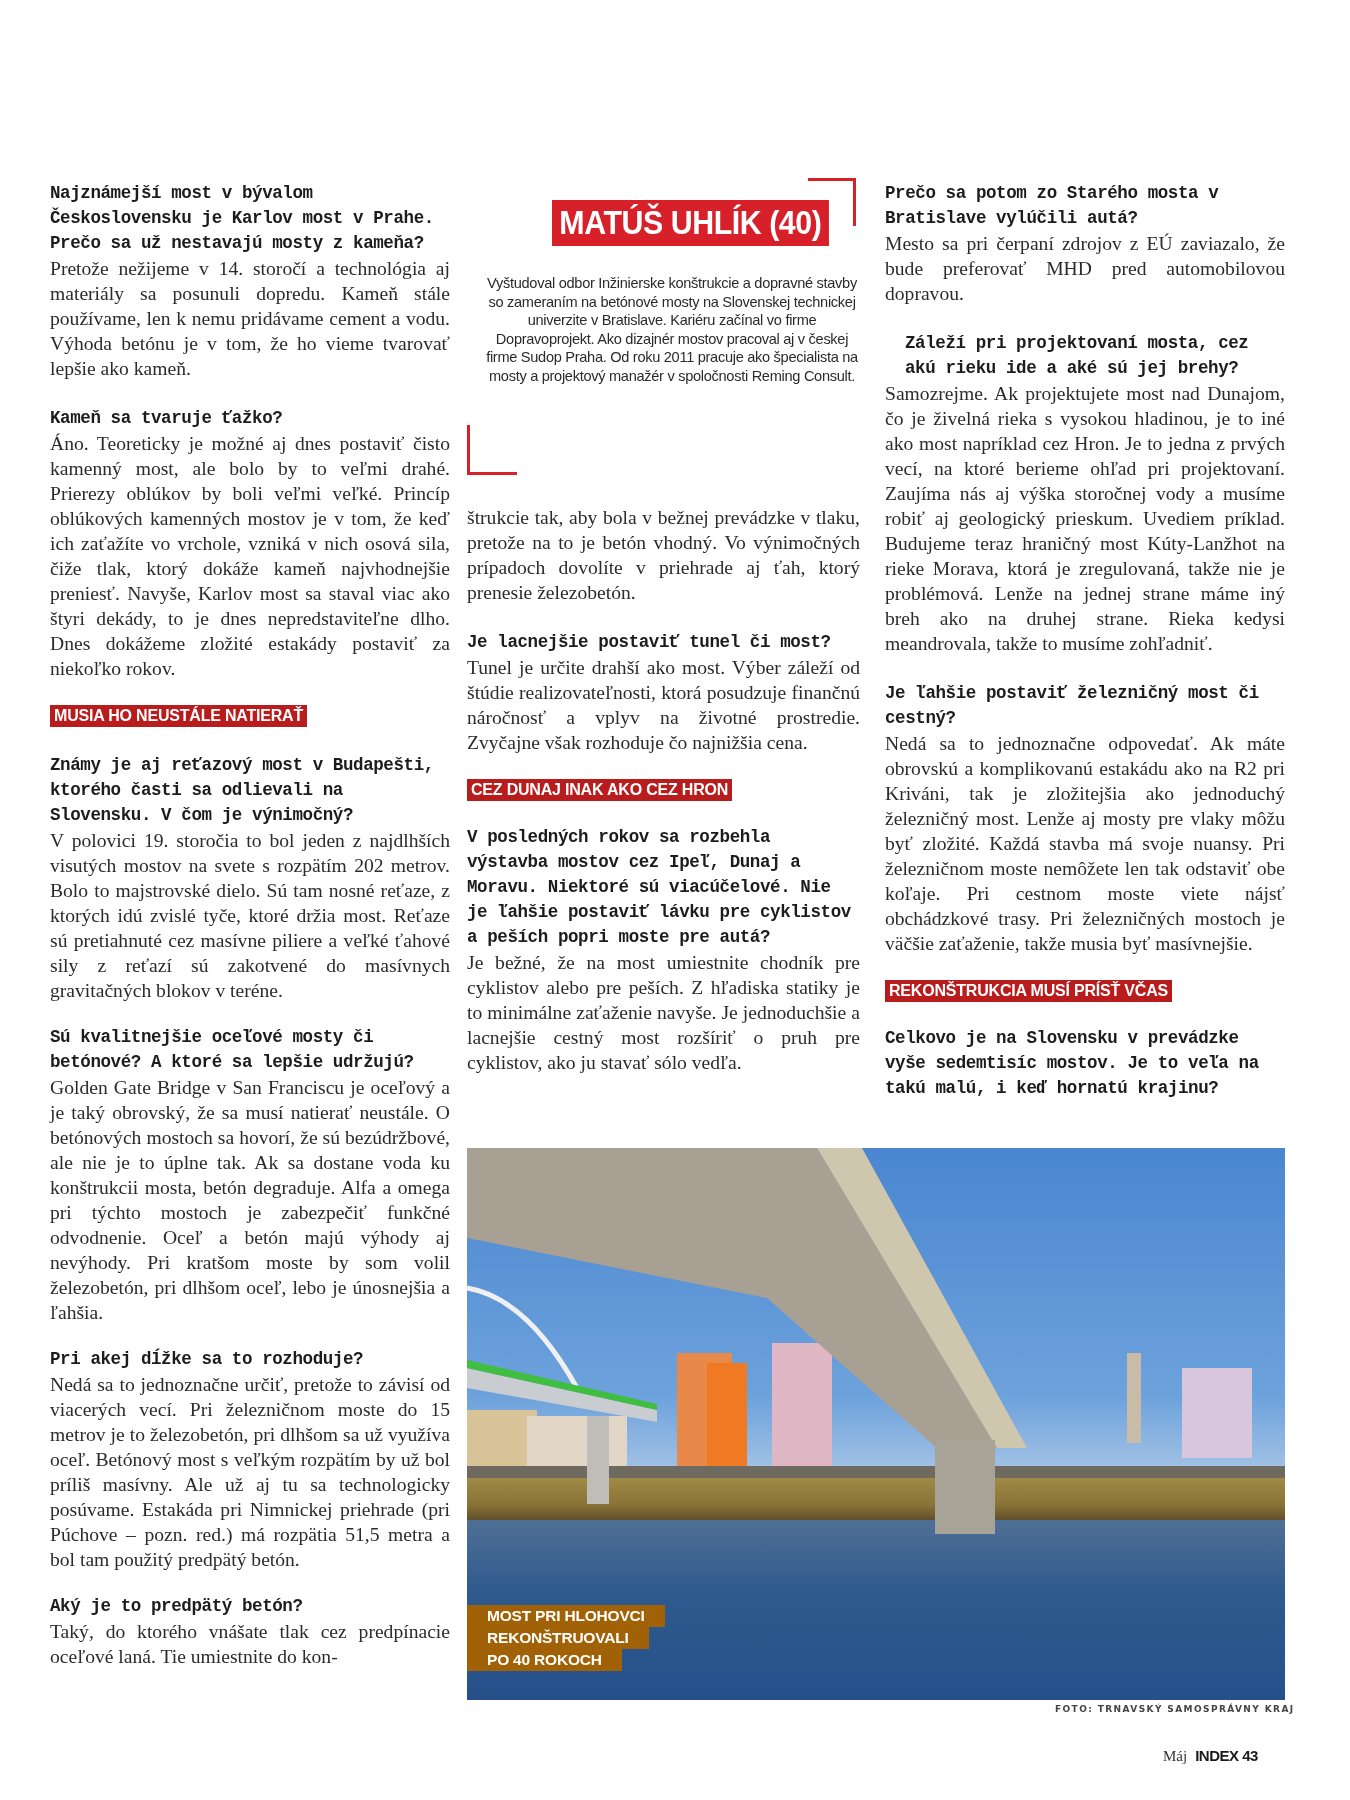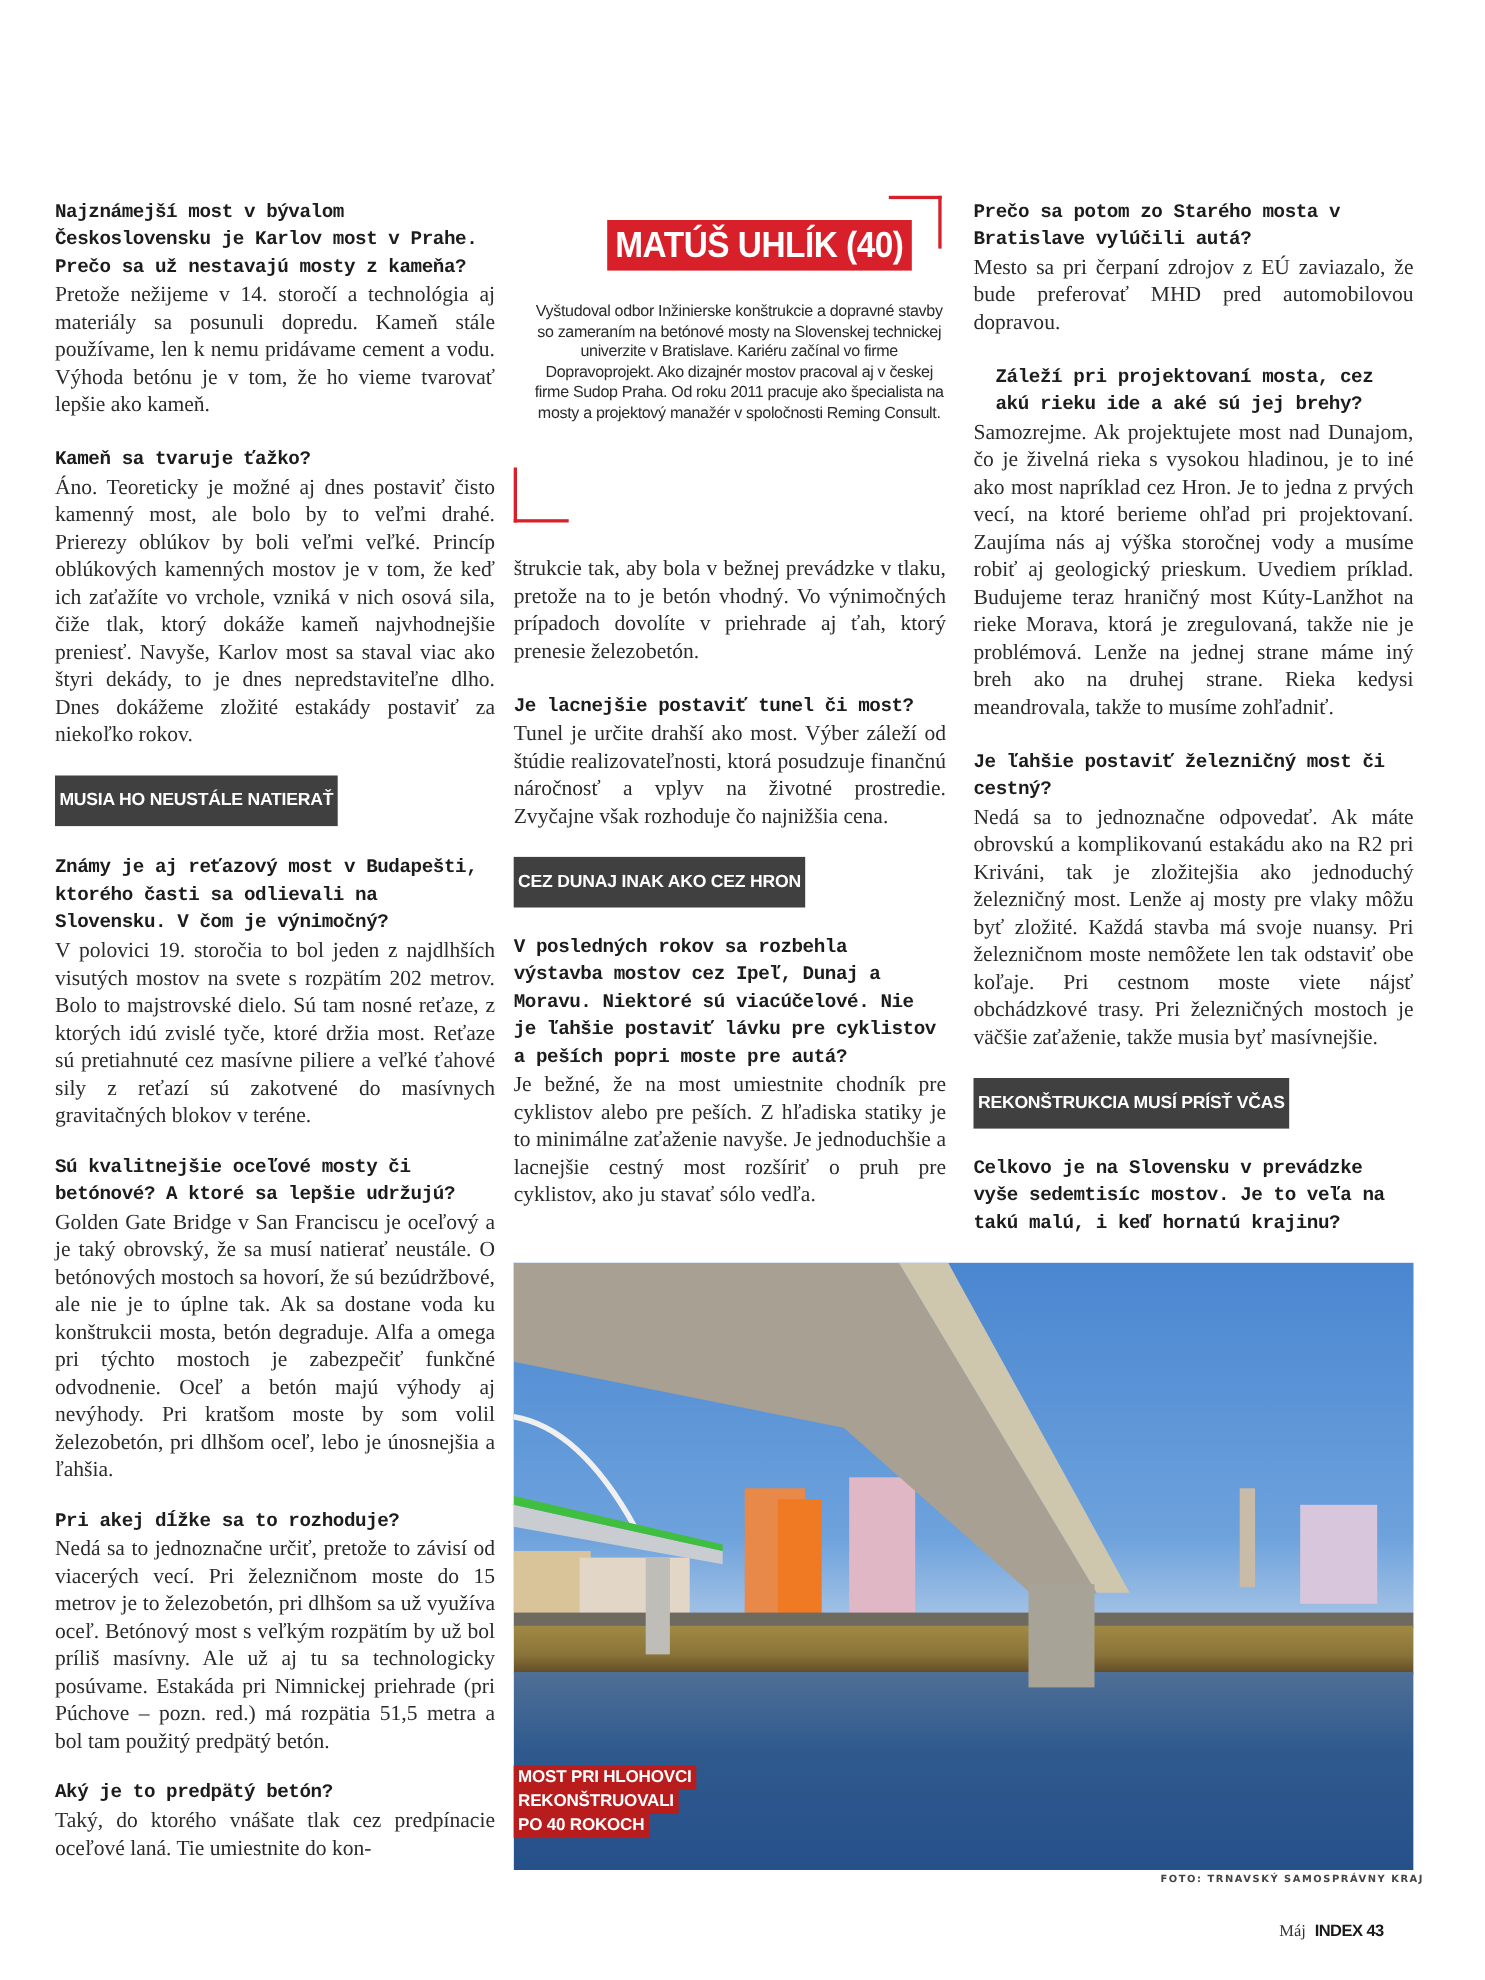--- a/index.html
+++ b/index.html
@@ -1,31 +1,31 @@
 <!DOCTYPE html>
 <html><head>
 <meta charset="utf-8">
 <style>
   html,body{margin:0;padding:0;background:#fff;}
   body{width:1350px;height:1800px;position:relative;overflow:hidden;color:#2a2a2a;}
   .blk{position:absolute;}
   .q{font-family:Liberation Mono, monospace;font-weight:bold;font-size:17.5px;line-height:25px;color:#1c1c1c;letter-spacing:-0.4px;margin:0;}
   .a{font-family:Liberation Serif, serif;font-size:19.6px;line-height:25px;color:#2b2b2b;margin:0;text-align:justify;}
-  .sub{display:inline-block;background:#404040;color:#fff;font-family:"Liberation Sans",sans-serif;font-weight:bold;font-size:16px;line-height:22px;padding:12px 4px;letter-spacing:-0.2px;}
+  .sub{display:inline-block;background:#b91c1c;color:#fff;font-family:"Liberation Sans",sans-serif;font-weight:bold;font-size:16px;line-height:22px;padding:0 4px;letter-spacing:-0.2px;}
   .bio-name{position:absolute;left:552px;top:200px;background:#d8202a;color:#fff;font-family:"Liberation Sans",sans-serif;font-weight:bold;font-size:33px;line-height:46px;padding:0 8px;letter-spacing:-0.5px;transform:scaleX(0.92);transform-origin:left;}
   .bio-text{position:absolute;left:482px;top:274px;width:380px;font-family:"Liberation Sans",sans-serif;font-size:14.6px;line-height:18.6px;text-align:center;color:#2a2a2a;letter-spacing:-0.3px;}
   .corner{position:absolute;background:#d8202a;}
   .photo{position:absolute;left:467px;top:1148px;width:818px;height:552px;overflow:hidden;background:linear-gradient(180deg,#4a86d0 0%,#6da2dc 45%,#a9c6e6 60%,#bcd3ea 66%);}
   .water{position:absolute;left:0;top:372px;width:100%;height:180px;background:linear-gradient(180deg,#4f6f96 0%,#2f5a8e 40%,#26508a 100%);}
   .bank{position:absolute;left:0;top:330px;width:100%;height:44px;background:linear-gradient(180deg,#a08a45 0%,#8a7338 60%,#5e4a28 100%);}
   .wall{position:absolute;left:0;top:318px;width:100%;height:14px;background:#6f6a60;}
   .deck{position:absolute;left:0;top:0;width:100%;height:100%;}
   .bld{position:absolute;}
   .caption{position:absolute;left:467px;top:1605px;}
-  .cap-line{display:table;background:#b91c1c;color:#fff;font-family:"Liberation Sans",sans-serif;font-weight:bold;font-size:15.5px;line-height:22px;padding:0 4px;letter-spacing:-0.2px;}
+  .cap-line{display:table;background:#a16207;color:#fff;font-family:"Liberation Sans",sans-serif;font-weight:bold;font-size:15.5px;line-height:22px;padding:0 20px;letter-spacing:-0.2px;}
   .credit{position:absolute;left:1055px;top:1704px;font-family:"DejaVu Sans",sans-serif;font-weight:bold;font-size:9px;letter-spacing:1.4px;color:#444;}
   .folio{position:absolute;left:1163px;top:1747px;font-family:"Liberation Serif",serif;font-size:15px;color:#333;}
   .folio b{font-family:"Liberation Sans",sans-serif;font-weight:900;font-size:15px;color:#1a1a1a;margin-left:8px;letter-spacing:-0.5px;}
 </style>
 </head>
 <body>
 
 <div class="blk" style="left:50px;top:181px;width:400px;">
   <p class="q">Najznámejší most v bývalom Československu je Karlov most v Prahe. Prečo sa už nestavajú mosty z kameňa?</p>
   <p class="a">Pretože nežijeme v 14. storočí a technológia aj materiály sa posunuli dopredu. Kameň stále používame, len k nemu pridávame cement a vodu. Výhoda betónu je v tom, že ho vieme tvarovať lepšie ako kameň.</p>

